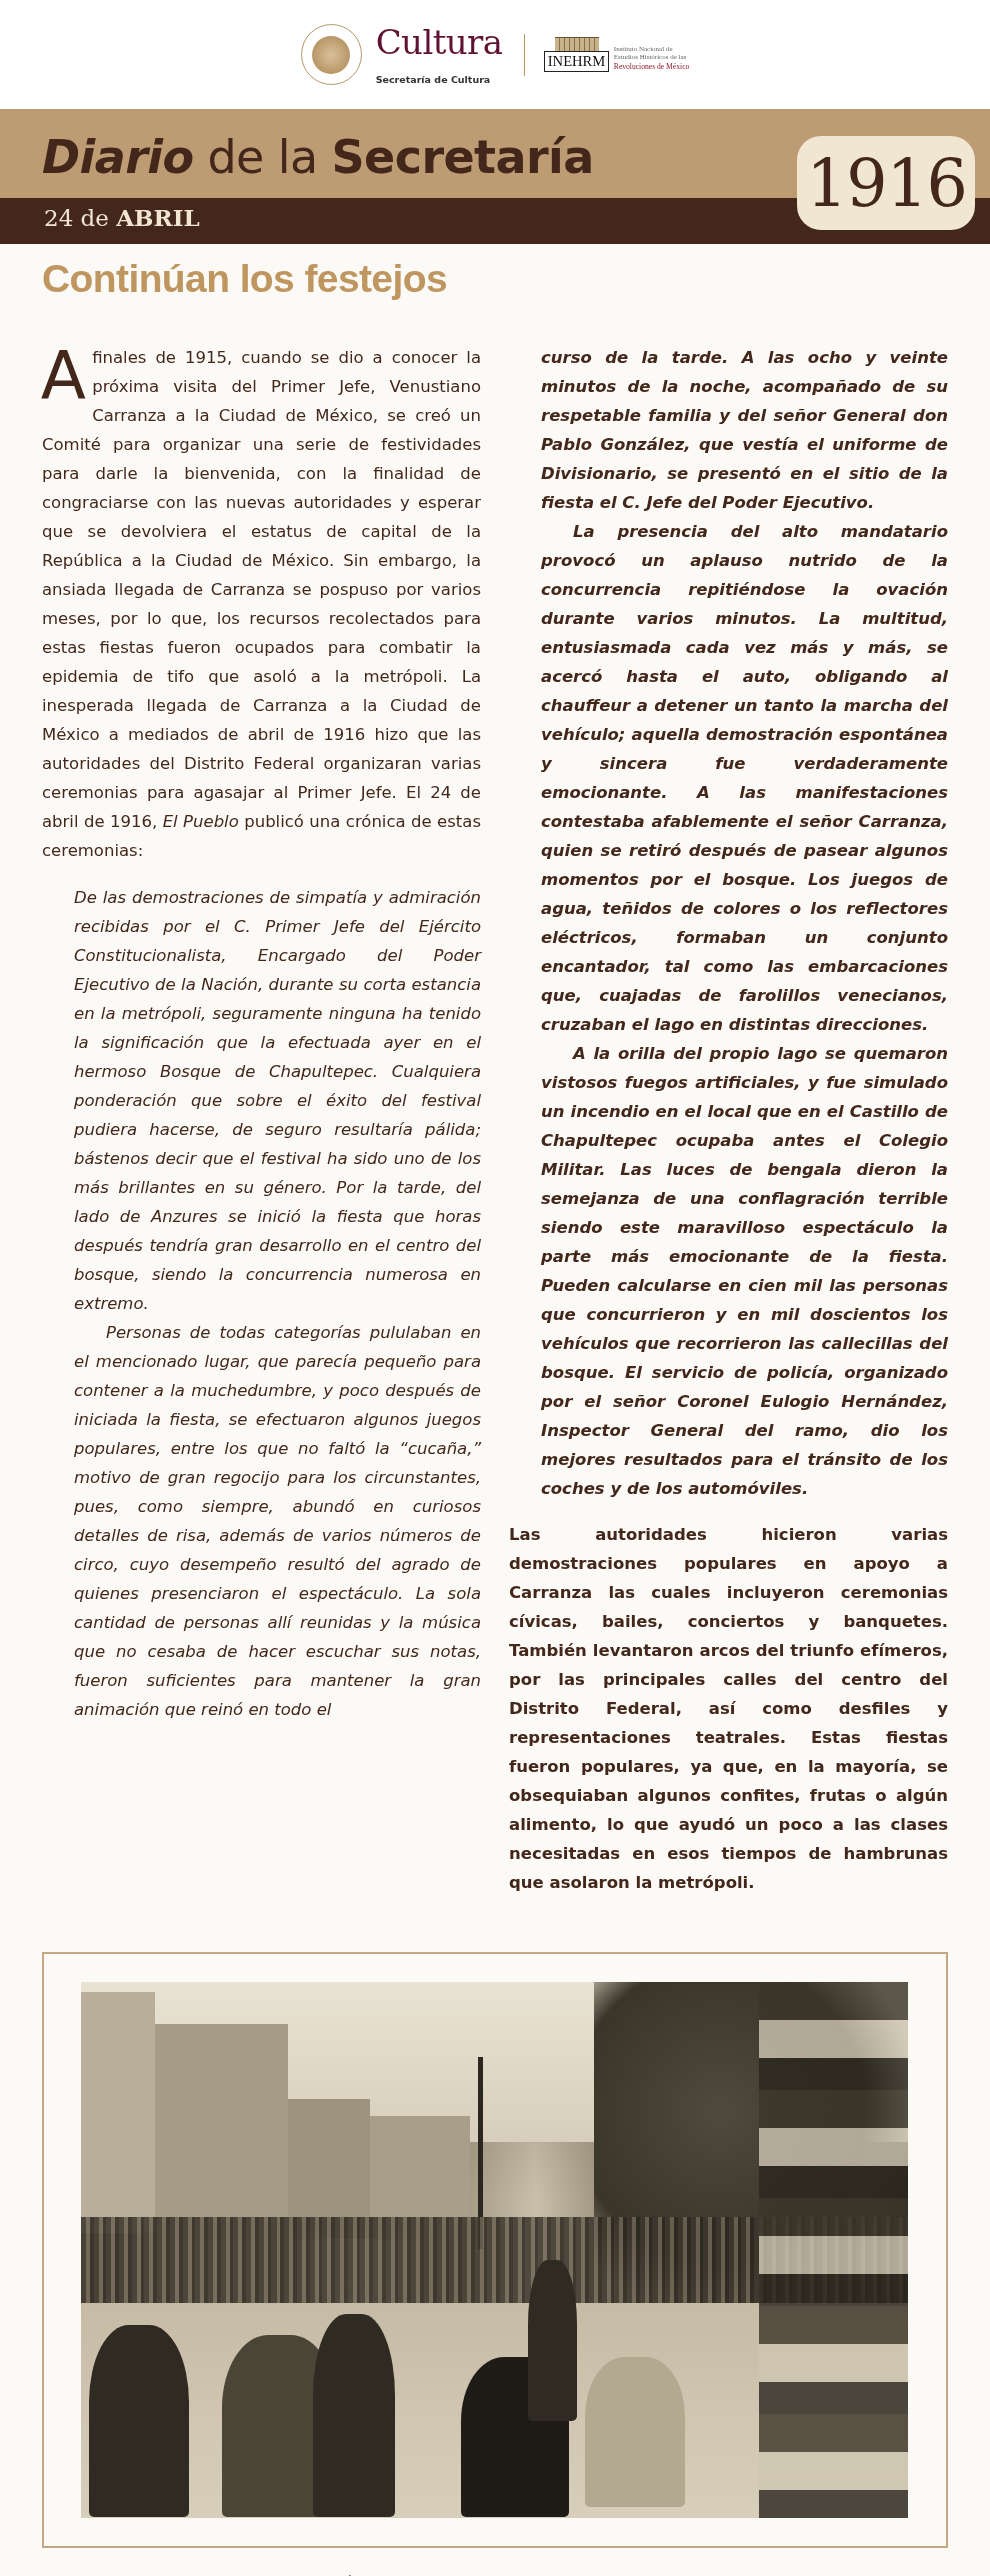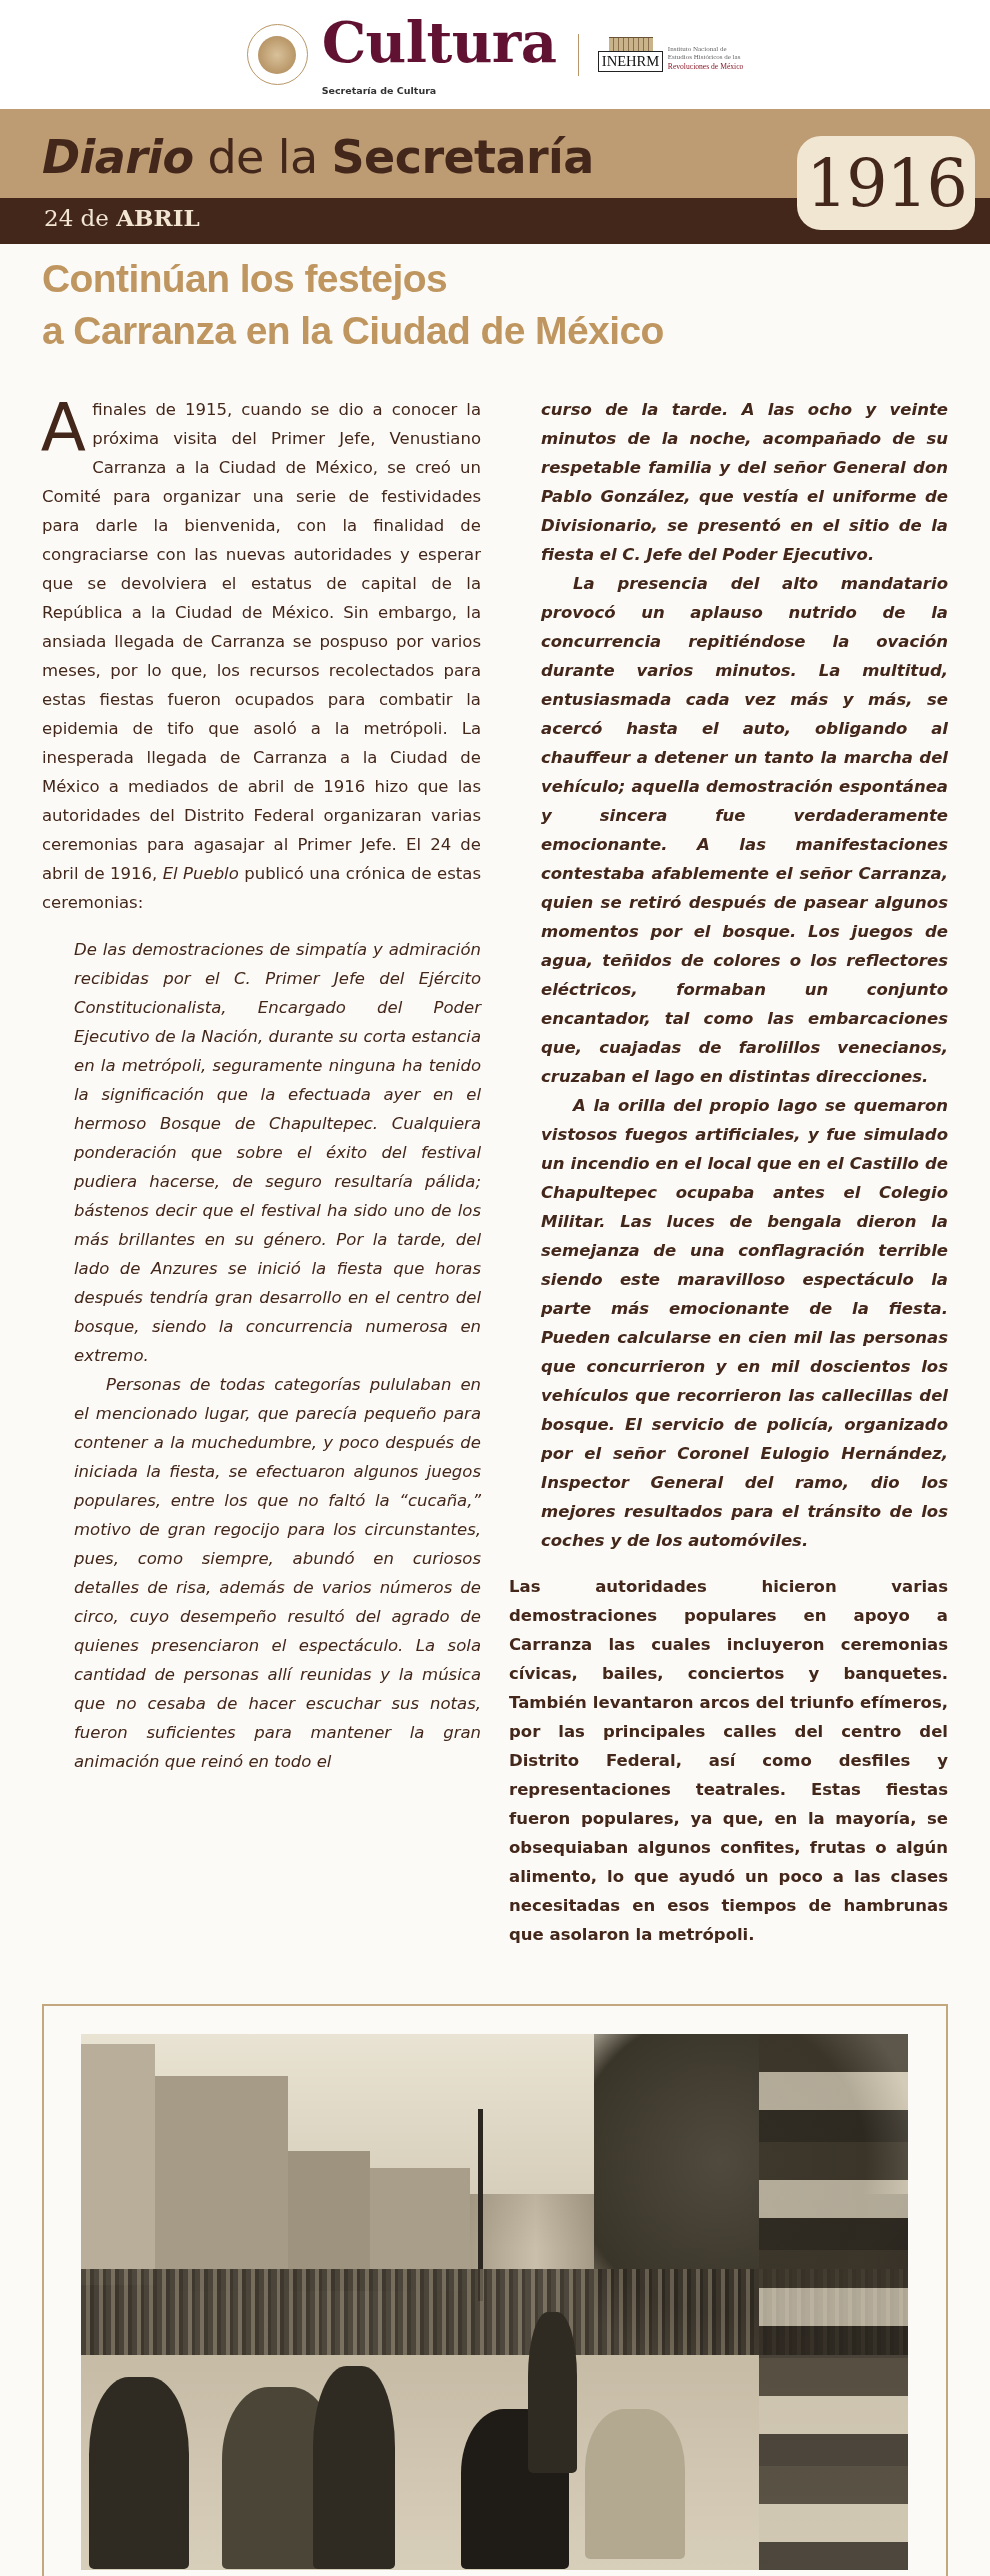--- a/index.html
+++ b/index.html
@@ -4,21 +4,21 @@
 <style>
   * { box-sizing: border-box; margin: 0; padding: 0; }
   html, body { width: 990px; background: #fcfaf6; }
   body { font-family: "Liberation Sans", sans-serif; color: #43271b; }
 
   
   .logo-bar { height: 109px; background: #ffffff; display: flex; align-items: center; justify-content: center; gap: 0; }
   .seal { width: 61px; height: 61px; border-radius: 50%; border: 1.9px solid #b89667; display: flex; align-items: center; justify-content: center; margin-right: 14px; position: relative; }
   .seal-inner { width: 38px; height: 38px; border-radius: 50%; background: radial-gradient(circle, #d9c19a 0%, #b89667 70%); }
   .cultura-block { display: flex; flex-direction: column; margin-right: 21.6px; }
-  .cultura-word { font-family: "DejaVu Serif", serif; font-weight: bold; font-size: 56px; color: #611232; line-height: 1; letter-spacing: -0.6px; }
+  .cultura-word { font-family: "DejaVu Serif", serif; font-weight: normal; font-size: 34px; color: #611232; line-height: 1; letter-spacing: -0.6px; }
   .cultura-sub { font-family: "DejaVu Sans", sans-serif; font-weight: bold; font-size: 9.5px; color: #333; margin-top: 15px; }
   .logo-divider { width: 1.3px; height: 42px; background: #b89667; margin-right: 19px; }
   .inehrm-logo { display: flex; align-items: flex-end; }
   .inehrm-building { display: flex; flex-direction: column; align-items: center; }
   .building { width: 44px; height: 14px; background: repeating-linear-gradient(90deg, #c9b38a 0 3.8px, #8a6e4b 3.8px 5px); border-top: 1.9px solid #6b5237; }
   .inehrm-box { border: 1.3px solid #222; padding: 0.6px 2.5px; font-family: "Liberation Serif", serif; font-size: 14.6px; color: #111; background: #fff; }
   .inehrm-text { margin-left: 5px; font-family: "Liberation Serif", serif; font-size: 7px; color: #666; line-height: 1.25; }
   .inehrm-text .red { color: #8a1a2a; font-size: 7.6px; }
 
   
@@ -101,21 +101,20 @@
     <div class="date-line">
       <span>24 de </span><span class="upper">ABRIL</span>
     </div>
   </div>
   <div class="year-box">1916</div>
 </div>
 
 <div class="article">
   <h1 class="headline">
     <span>Continúan los festejos</span><br>
-    <span>a Carranza en la Ciudad de México</span>
   </h1>
 
   <div class="columns">
     <div class="col">
       <p>
         <span class="dropcap">A</span><span>finales de 1915, cuando se dio a conocer la próxima visita del Primer Jefe, Venustiano Carranza a la Ciudad de México, se creó un Comité para organizar una serie de festividades para darle la bienvenida, con la finalidad de congraciarse con las nuevas autoridades y esperar que se devolviera el estatus de capital de la República a la Ciudad de México. Sin embargo, la ansiada llegada de Carranza se pospuso por varios meses, por lo que, los recursos recolectados para estas fiestas fueron ocupados para combatir la epidemia de tifo que asoló a la metrópoli. La inesperada llegada de Carranza a la Ciudad de México a mediados de abril de 1916 hizo que las autoridades del Distrito Federal organizaran varias ceremonias para agasajar al Primer Jefe. El 24 de abril de 1916, </span><em>El Pueblo</em><span> publicó una crónica de estas ceremonias:</span>
       </p>
       <div class="quote">
         <p>De las demostraciones de simpatía y admiración recibidas por el C. Primer Jefe del Ejército Constitucionalista, Encargado del Poder Ejecutivo de la Nación, durante su corta estancia en la metrópoli, seguramente ninguna ha tenido la significación que la efectuada ayer en el hermoso Bosque de Chapultepec. Cualquiera ponderación que sobre el éxito del festival pudiera hacerse, de seguro resultaría pálida; bástenos decir que el festival ha sido uno de los más brillantes en su género. Por la tarde, del lado de Anzures se inició la fiesta que horas después tendría gran desarrollo en el centro del bosque, siendo la concurrencia numerosa en extremo.</p>
         <p class="indent">Personas de todas categorías pululaban en el mencionado lugar, que parecía pequeño para contener a la muchedumbre, y poco después de iniciada la fiesta, se efectuaron algunos juegos populares, entre los que no faltó la “cucaña,” motivo de gran regocijo para los circunstantes, pues, como siempre, abundó en curiosos detalles de risa, además de varios números de circo, cuyo desempeño resultó del agrado de quienes presenciaron el espectáculo. La sola cantidad de personas allí reunidas y la música que no cesaba de hacer escuchar sus notas, fueron suficientes para mantener la gran animación que reinó en todo el</p>

